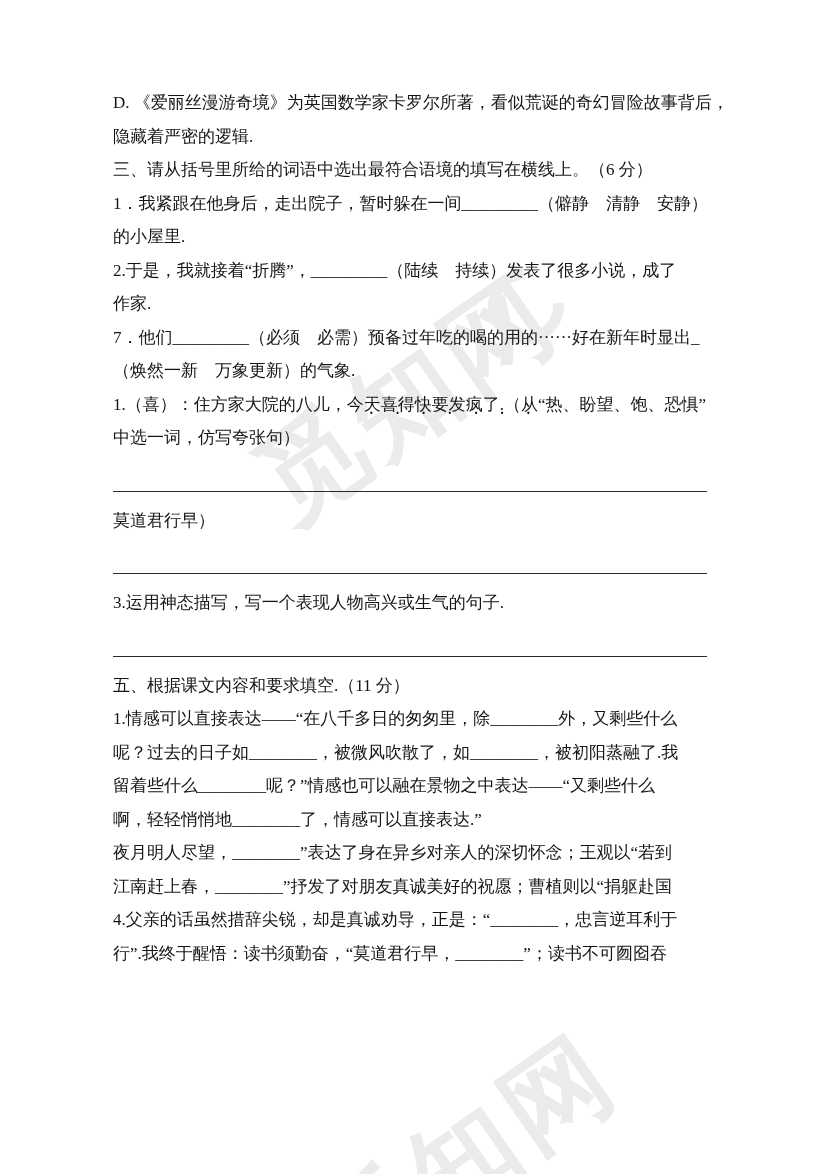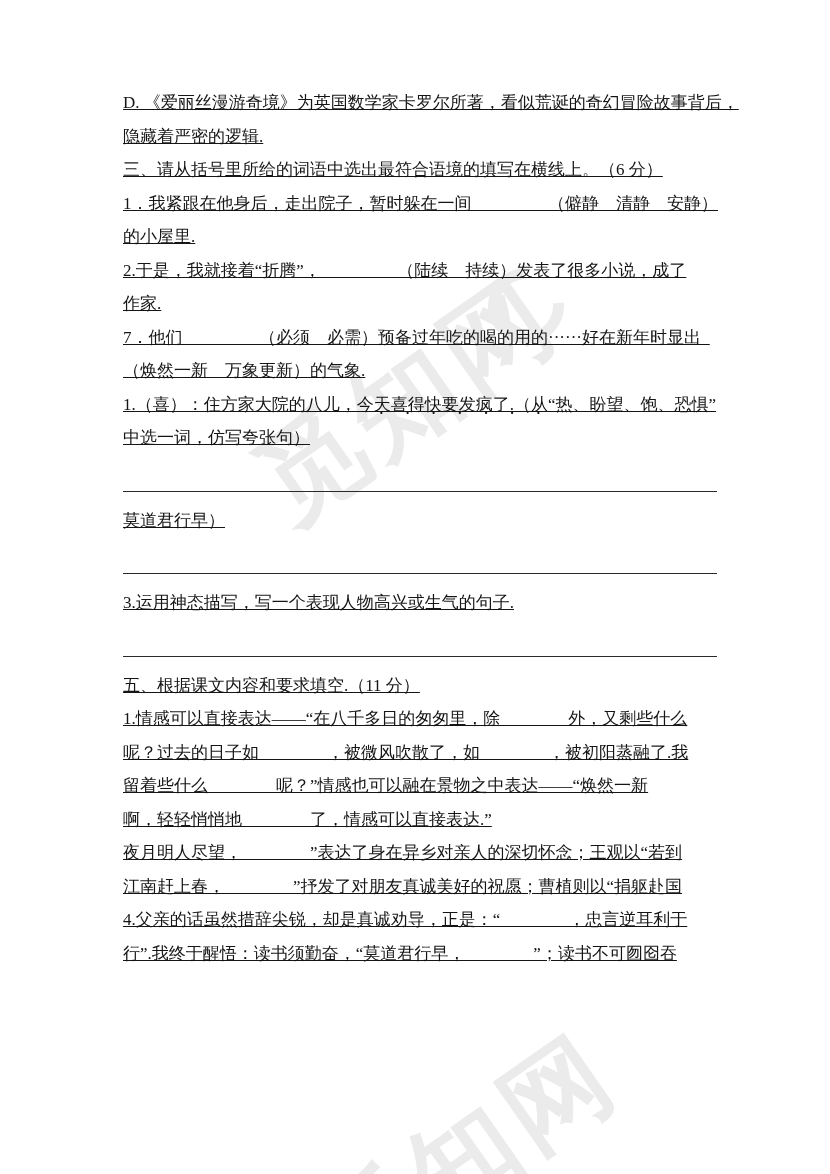--- a/index.html
+++ b/index.html
@@ -34,26 +34,25 @@
     border: 11px solid #ececec;
     border-top-color: transparent;
     border-radius: 50%;
     transform: rotate(40deg);
     z-index: 0;
   }
 
   
   .content {
     position: absolute;
-    left: 123px; top: 86px;
+    left: 113px; top: 86px;
     width: 594px;
     font-size: 17px;
     line-height: 33.5px;
     z-index: 1;
-    text-decoration: underline;
   }
   .line { white-space: nowrap; }
   .line.rel { position: relative; }
   .answer-line {
     height: 36px;
     border-bottom: 1.2px solid #2a2a2a;
     margin-bottom: 12px;
   }
   .em-dots {
     position: absolute;
@@ -90,21 +89,21 @@
     </div>
     <div class="line">中选一词，仿写夸张句）</div>
     <div class="answer-line"></div>
     <div class="line">莫道君行早）</div>
     <div class="answer-line"></div>
     <div class="line">3.运用神态描写，写一个表现人物高兴或生气的句子.</div>
     <div class="answer-line"></div>
     <div class="line">五、根据课文内容和要求填空.（11 分）</div>
     <div class="line">1.情感可以直接表达——“在八千多日的匆匆里，除________外，又剩些什么</div>
     <div class="line">呢？过去的日子如________，被微风吹散了，如________，被初阳蒸融了.我</div>
-    <div class="line">留着些什么________呢？”情感也可以融在景物之中表达——“焕然一新</div>
+    <div class="line">留着些什么________呢？”情感也可以融在景物之中表达——“又剩些什么</div>
     <div class="line">啊，轻轻悄悄地________了，情感可以直接表达.”</div>
     <div class="line">夜月明人尽望，________”表达了身在异乡对亲人的深切怀念；王观以“若到</div>
     <div class="line">江南赶上春，________”抒发了对朋友真诚美好的祝愿；曹植则以“捐躯赴国</div>
     <div class="line">4.父亲的话虽然措辞尖锐，却是真诚劝导，正是：“________，忠言逆耳利于</div>
     <div class="line">行”.我终于醒悟：读书须勤奋，“莫道君行早，________”；读书不可囫囵吞</div>
   </div>
 
 </div>
 
 </body></html>

